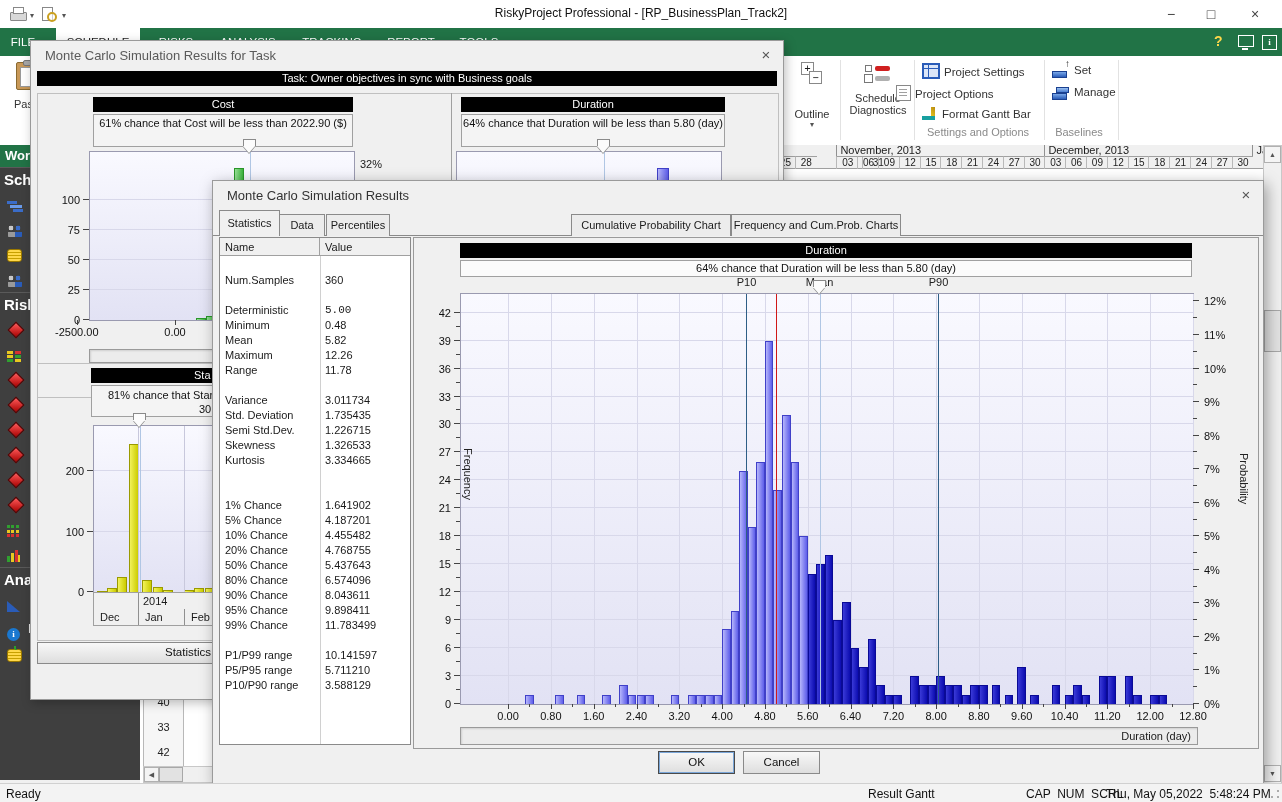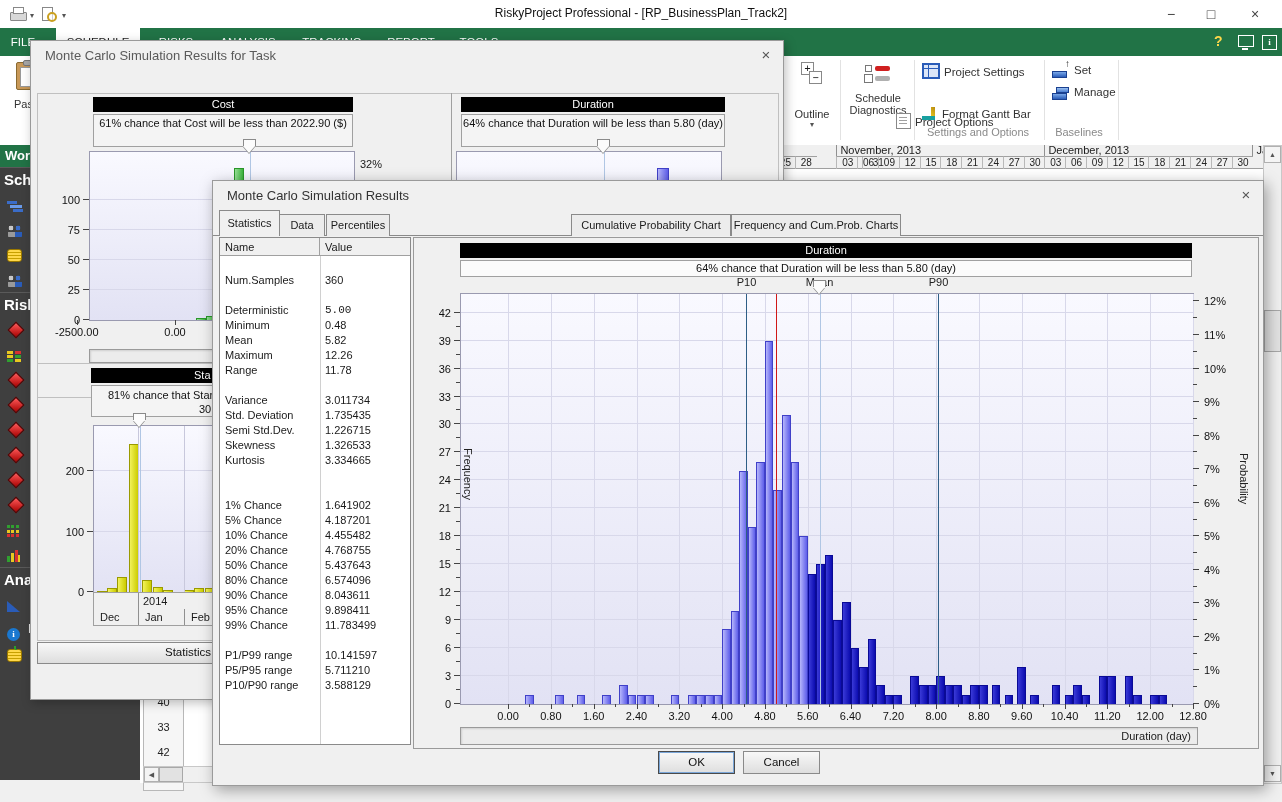--- a/index.html
+++ b/index.html
@@ -169,21 +169,21 @@
       <div class="qat-caret">▾</div>
     </div>
     <div class="gsep" style="left:840px;"></div>
     <div class="abs" style="left:845px;top:4px;width:66px;height:76px;text-align:center;">
       <span class="ic-diag" style="margin-top:2px;"></span>
       <div class="rbtn-label" style="margin-top:6px;">Schedule</div>
       <div class="rbtn-label">Diagnostics</div>
     </div>
     <div class="gsep" style="left:914px;"></div>
     <div class="rrow" style="left:922px;top:4px;"><span class="icon ic-projset"></span><span>Project Settings</span></div>
-    <div class="rrow" style="left:896px;top:26px;margin-top:28px;"><span class="icon ic-projopt"></span><span>Project Options</span></div>
+    <div class="rrow" style="left:896px;top:26px;"><span class="icon ic-projopt"></span><span>Project Options</span></div>
     <div class="rrow" style="left:922px;top:48px;"><span class="icon ic-format"></span><span>Format Gantt Bar</span></div>
     <div class="grouplabel" style="left:914px;width:128px;">Settings and Options</div>
     <div class="gsep" style="left:1044px;"></div>
     <div class="rrow" style="left:1052px;top:4px;"><span class="icon ic-set"></span><span>Set</span></div>
     <div class="rrow" style="left:1052px;top:26px;"><span class="icon ic-manage"></span><span>Manage</span></div>
     <div class="grouplabel" style="left:1044px;width:70px;">Baselines</div>
     <div class="gsep" style="left:1118px;"></div>
   </div>
 
   <div id="ganttbg"></div>
@@ -258,20 +258,21 @@
 
   <div class="abs scroll" style="left:1263px;top:145px;width:17px;height:637px;">
     <div class="scrollbtn" style="left:0;top:0;width:15px;height:15px;font-size:7px;line-height:15px;">▲</div>
     <div class="scrollthumb" style="left:0;top:164px;width:15px;height:40px;"></div>
     <div class="scrollbtn" style="left:0;top:619px;width:15px;height:15px;font-size:7px;line-height:15px;">▼</div>
   </div>
 
   <div id="dlg1" class="dialog">
     <div class="dlg-title">Monte Carlo Simulation Results for Task</div>
     <div class="dlg-close" style="left:724px;">×</div>
+    <div class="blackbar" style="left:6px;top:30px;width:740px;">Task: Owner objectives in sync with Business goals</div>
 
     <div class="panelbox" style="left:6px;top:52px;width:740px;height:303px;"></div>
     <div class="abs" style="left:420px;top:52px;width:1px;height:303px;background:#a0a0a0;"></div>
 
     <div class="blackbar" style="left:62px;top:56px;width:260px;">Cost</div>
     <div class="infobox" style="left:62px;top:73px;width:258px;height:30px;padding-top:1px;">61% chance that Cost will be less than 2022.90 ($)</div>
     <div id="cost-plot" class="plot" style="left:58px;top:110px;width:264px;height:168px;">
         <div class="gl-h" style="bottom: 71.4286%;"></div>
         <div class="tick-l major" style="bottom: 71.4286%;"></div>
         <div class="ylab-l" style="bottom: 71.4286%;">100</div>
@@ -736,14 +737,21 @@
         </div>
       <div class="vtext abs" style="left:48px;top:210px;font-size:11px;color:#222;z-index:5;">Frequency</div>
       <div class="vtext abs" style="left:824px;top:215px;font-size:11px;color:#222;">Probability</div>
       <div class="sunkbar" style="left:46px;top:489px;width:730px;height:16px;line-height:16px;text-align:right;padding-right:6px;font-size:11px;">Duration (day)</div>
     </div>
 
     <div class="btn" id="btn-ok" style="left:445px;top:570px;width:75px;height:21px;line-height:21px;">OK</div>
     <div class="btn" style="left:530px;top:570px;width:75px;height:21px;line-height:21px;">Cancel</div>
   </div>
 
+  <div id="statusbar">
+    <span class="abs" style="left:6px;top:3px;">Ready</span>
+    <span class="abs" style="left:868px;top:3px;">Result Gantt</span>
+    <span class="abs" style="left:1026px;top:3px;white-space:pre;">CAP  NUM  SCRL</span>
+    <span class="abs" style="left:1106px;top:3px;white-space:pre;">Thu, May 05,2022  5:48:24 PM</span>
+    <span class="grip"></span>
+  </div>
 
 </div>
 
 </body></html>

